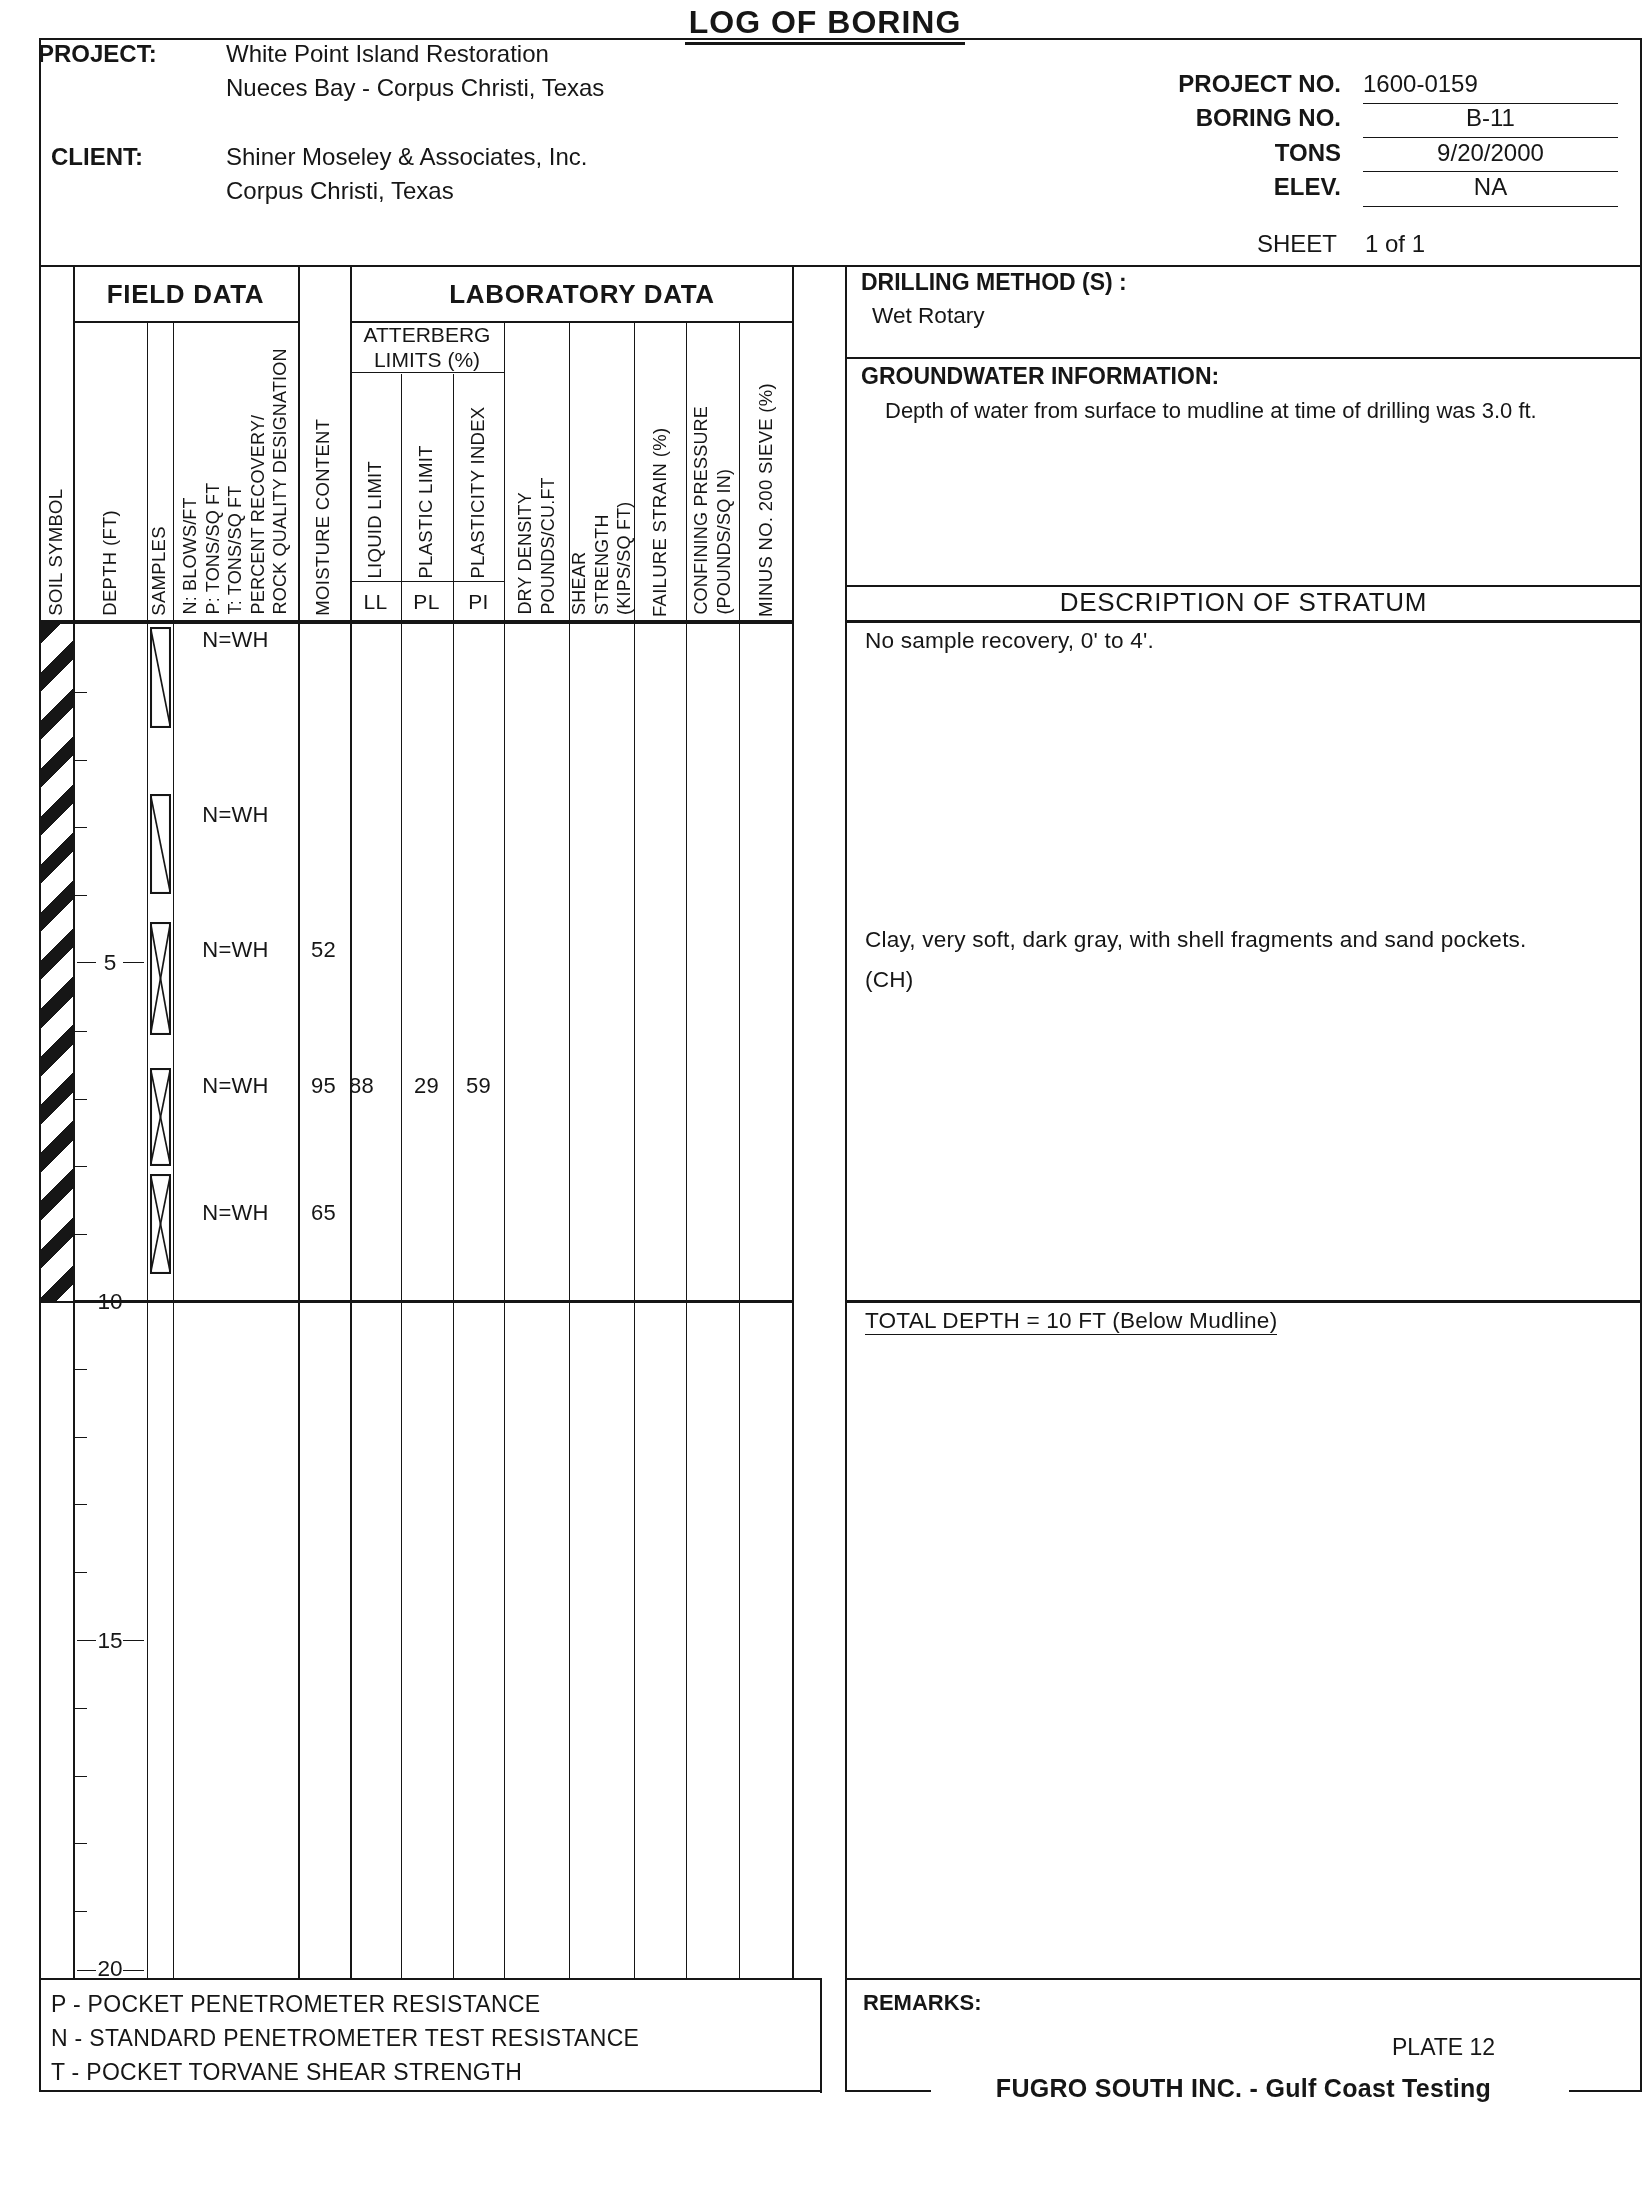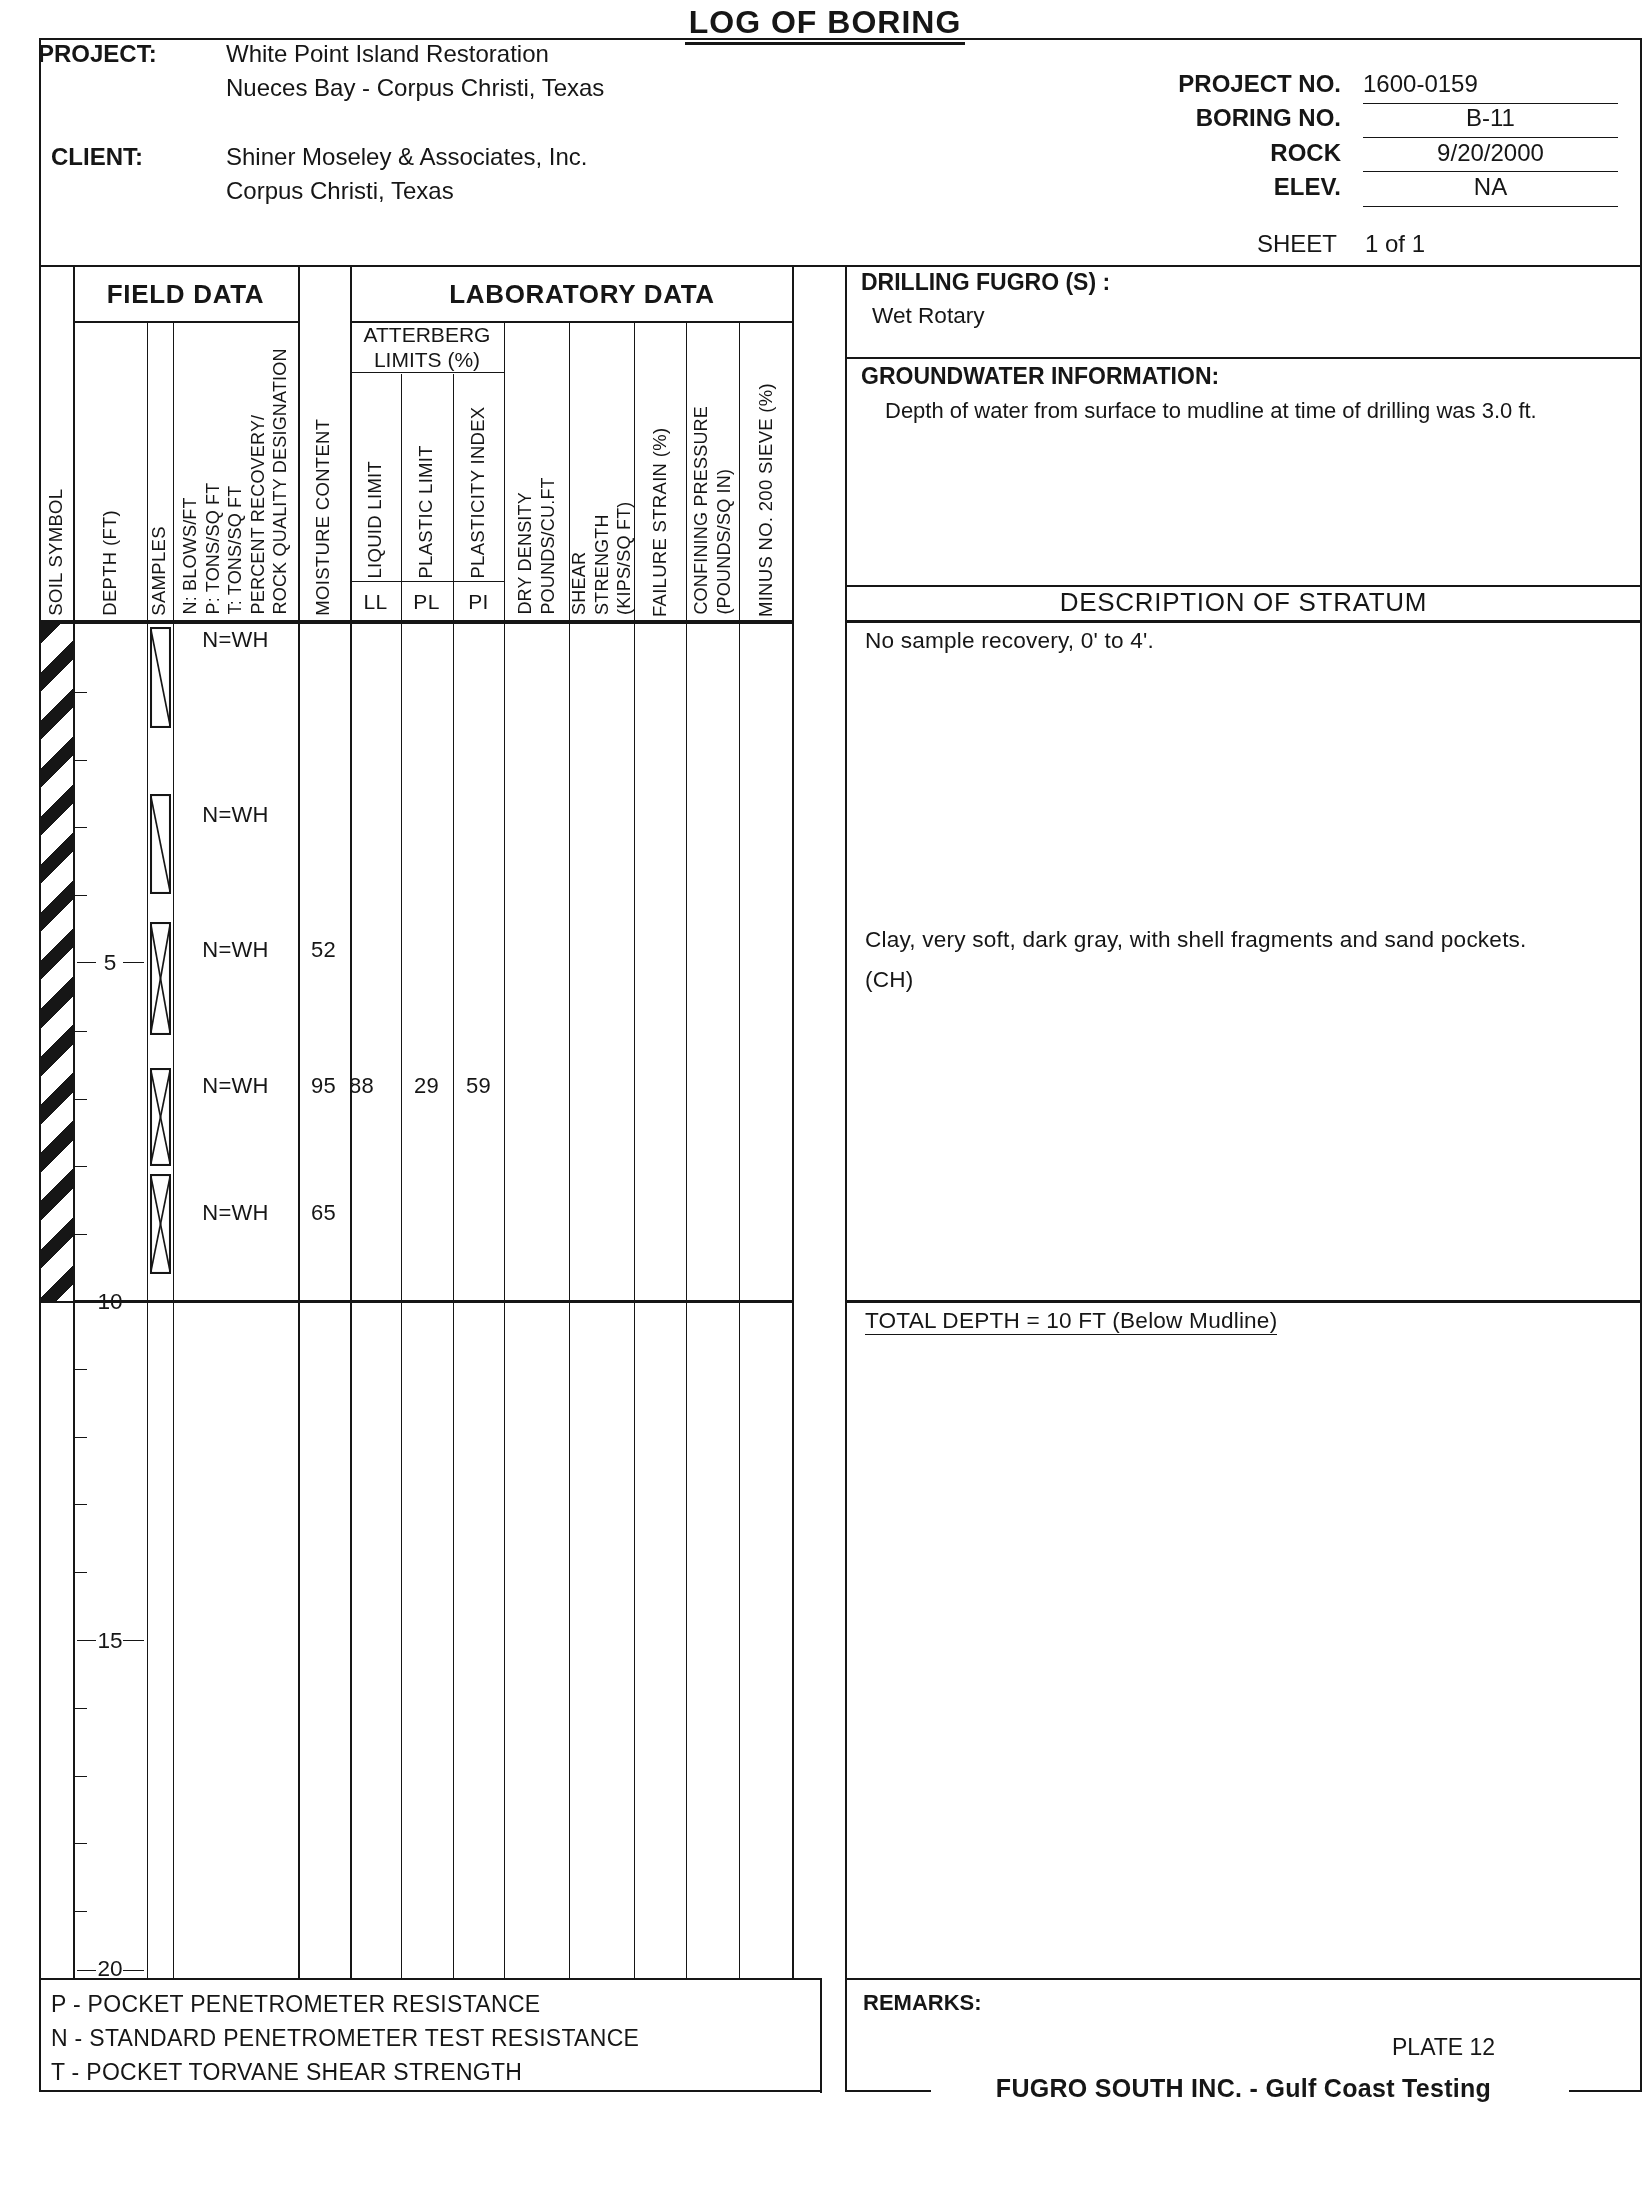--- a/index.html
+++ b/index.html
@@ -40,21 +40,21 @@
   <div>
     <div class="lbl bold" style="left:38px;top:40px;">PROJECT:</div>
     <div class="lbl" style="left:226px;top:40px;">White Point Island Restoration</div>
     <div class="lbl" style="left:226px;top:74px;">Nueces Bay - Corpus Christi, Texas</div>
     <div class="lbl bold" style="left:51px;top:143px;">CLIENT:</div>
     <div class="lbl" style="left:226px;top:143px;">Shiner Moseley &amp; Associates, Inc.</div>
     <div class="lbl" style="left:226px;top:177px;">Corpus Christi, Texas</div>
 
     <div class="lbl bold" style="left:1022px;top:70px;width:319px;text-align:right;">PROJECT NO.</div>
     <div class="lbl bold" style="left:1022px;top:104px;width:319px;text-align:right;">BORING NO.</div>
-    <div class="lbl bold" style="left:1022px;top:139px;width:319px;text-align:right;">ROCK</div>
+    <div class="lbl bold" style="left:1022px;top:139px;width:319px;text-align:right;">TONS</div>
     <div class="lbl bold" style="left:1022px;top:173px;width:319px;text-align:right;">ELEV.</div>
     <div class="lbl" style="left:1363px;top:70px;width:255px;text-align:left;">1600-0159</div>
     <div class="lbl" style="left:1363px;top:104px;width:255px;text-align:center;">B-11</div>
     <div class="lbl" style="left:1363px;top:139px;width:255px;text-align:center;">9/20/2000</div>
     <div class="lbl" style="left:1363px;top:173px;width:255px;text-align:center;">NA</div>
     <div class="hl" style="left:1363px;top:103px;width:255px;height:1.4px;"></div>
     <div class="hl" style="left:1363px;top:137px;width:255px;height:1.4px;"></div>
     <div class="hl" style="left:1363px;top:171px;width:255px;height:1.4px;"></div>
     <div class="hl" style="left:1363px;top:206px;width:255px;height:1.4px;"></div>
 
@@ -248,21 +248,21 @@
     <div class="cell" style="left:173px;top:1071px;width:125px;">N=WH</div>
     <div class="cell" style="left:298px;top:1071px;width:51px;">95</div>
     <div class="cell" style="left:336px;top:1071px;width:51px;">88</div>
     <div class="cell" style="left:401px;top:1071px;width:51px;">29</div>
     <div class="cell" style="left:453px;top:1071px;width:51px;">59</div>
     <div class="cell" style="left:173px;top:1198px;width:125px;">N=WH</div>
     <div class="cell" style="left:298px;top:1198px;width:51px;">65</div>
   </div>
 
   <div>
-    <div class="lbl bold" style="left:861px;top:269px;font-size:23px;">DRILLING FUGRO (S) :</div>
+    <div class="lbl bold" style="left:861px;top:269px;font-size:23px;">DRILLING METHOD (S) :</div>
     <div class="lbl" style="left:872px;top:303px;font-size:22.6px;">Wet Rotary</div>
     <div class="lbl bold" style="left:861px;top:363px;font-size:23px;">GROUNDWATER INFORMATION:</div>
     <div class="lbl" style="left:885px;top:398px;font-size:22px;">Depth of water from surface to mudline at time of drilling was 3.0 ft.</div>
     <div class="abs" style="left:845px;top:585px;width:797px;height:35px;display:flex;align-items:center;justify-content:center;font-size:26px;letter-spacing:0.7px;">DESCRIPTION OF STRATUM</div>
     <div class="desc" style="left:865px;top:628px;">No sample recovery, 0' to 4'.</div>
     <div class="desc" style="left:865px;top:927px;">Clay, very soft, dark gray, with shell fragments and sand pockets.</div>
     <div class="desc" style="left:865px;top:967px;">(CH)</div>
     <div class="desc" style="left:865px;top:1308px;">
       <span style="border-bottom:1.4px solid #161616;padding-bottom:1.4px;">TOTAL DEPTH = 10 FT (Below Mudline)</span></div>
   </div>

